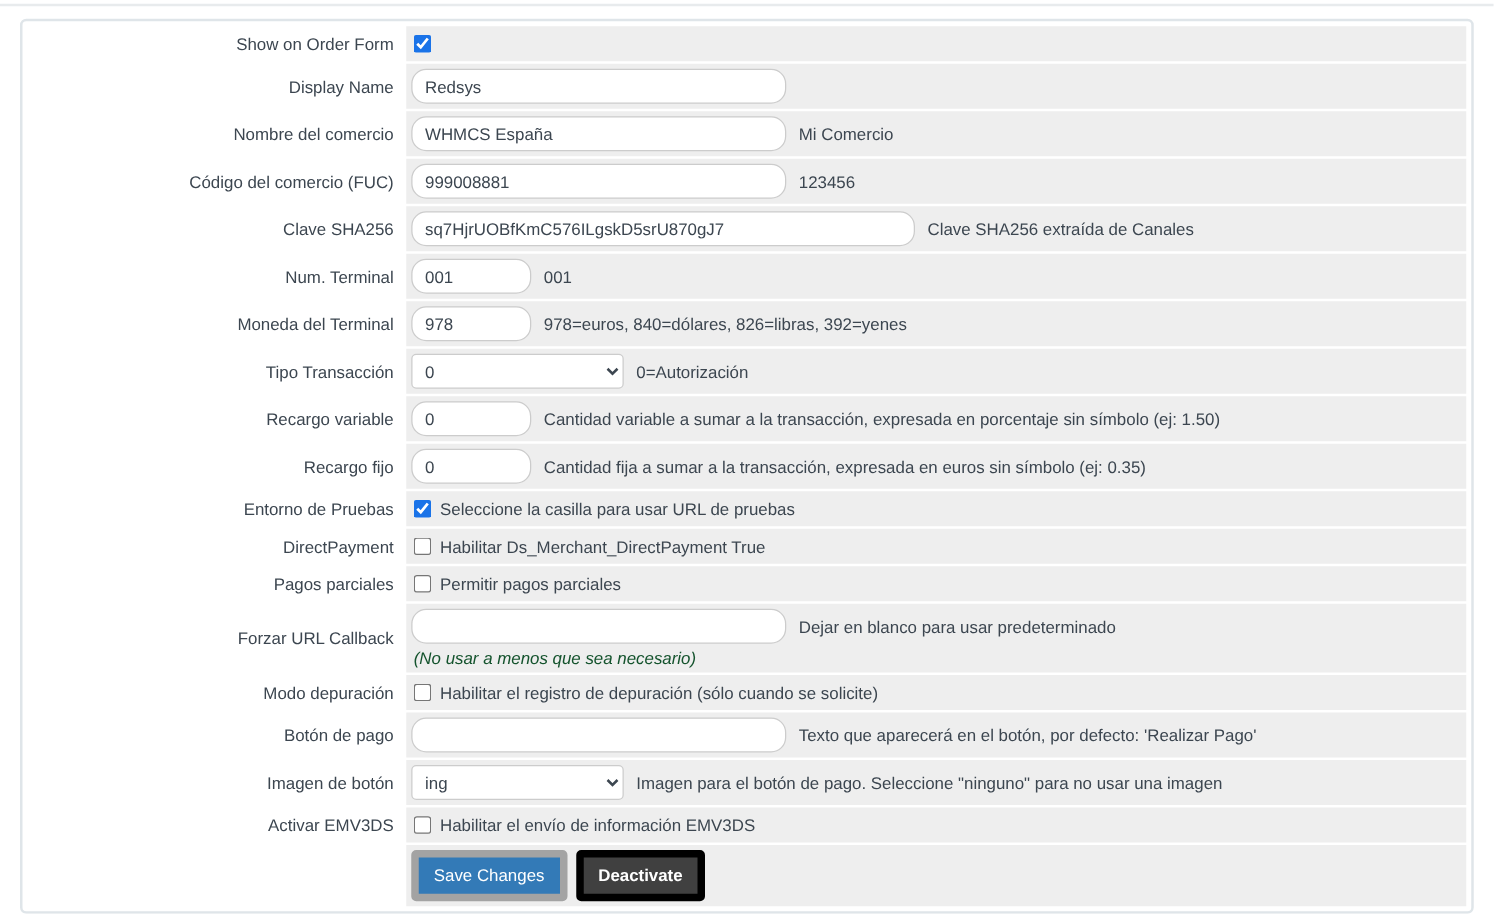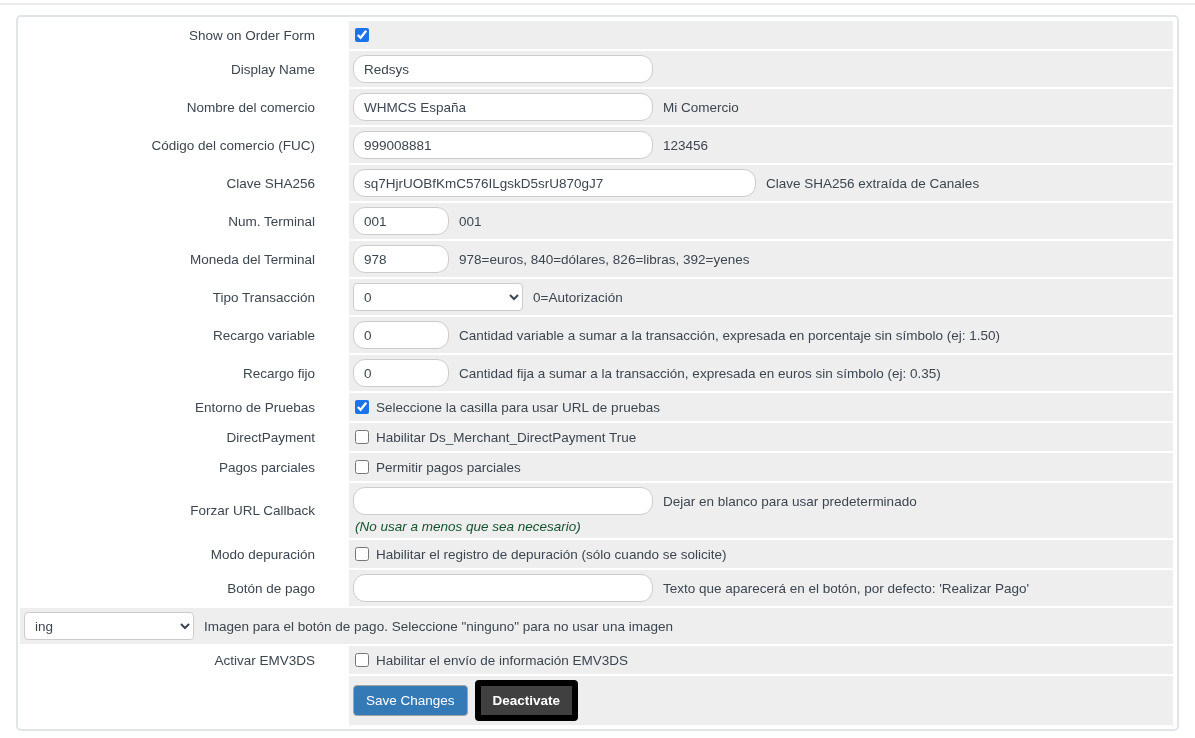--- a/index.html
+++ b/index.html
@@ -17,21 +17,21 @@
     margin-top: 3px;
   }
   .panel {
     width: 1163px;
     margin: 10px 16px 0 16px;
     background: #ffffff;
     border: 2px solid #dfe5e9;
     border-radius: 5px;
     padding: 4px 4px 4px 2px;
   }
-  .frow { display: flex; margin-bottom: 2px; gap: 24px; }
+  .frow { display: flex; margin-bottom: 2px; }
   .frow:last-child { margin-bottom: 0; }
   .label-cell {
     flex: none;
     width: 305px;
     display: flex;
     align-items: center;
     justify-content: flex-end;
     padding-right: 10px;
     background: #ffffff;
     color: #3c4650;
@@ -91,21 +91,21 @@
   .btn {
     display: inline-block;
     border-radius: 4px;
     padding: 6px 12px;
     font-family: "Liberation Sans", "DejaVu Sans", sans-serif;
     font-size: 13.5px;
     color: #ffffff;
     cursor: pointer;
     line-height: 17px;
   }
-  .btn-primary { background: #337ab7; border: 1px solid #a3a3a3; }
+  .btn-primary { background: #337ab7; border: 6px solid #a3a3a3; }
   .btn-danger  { background: #404040; border: 6px solid #000000; margin-left: 7px; font-weight: bold; }
   .btn-row .field-cell { padding: 4px; }
 </style>
 </head>
 <body>
 
 <div class="top-rule"></div>
 
 <div class="panel">
 
@@ -234,20 +234,21 @@
 
   <div class="frow">
     <div class="label-cell">Botón de pago</div>
     <div class="field-cell">
       <input type="text" class="w300" value="" style="">
       <span class="help">Texto que aparecerá en el botón, por defecto: 'Realizar Pago'</span>
     </div>
   </div>
 
   <div class="frow">
+    <div class="label-cell">Imagen de botón</div>
     <div class="field-cell">
       <select>
         <option>ing</option>
       </select>
       <span class="help">Imagen para el botón de pago. Seleccione "ninguno" para no usar una imagen</span>
     </div>
   </div>
 
   <div class="frow row-sm">
     <div class="label-cell">Activar EMV3DS</div>

